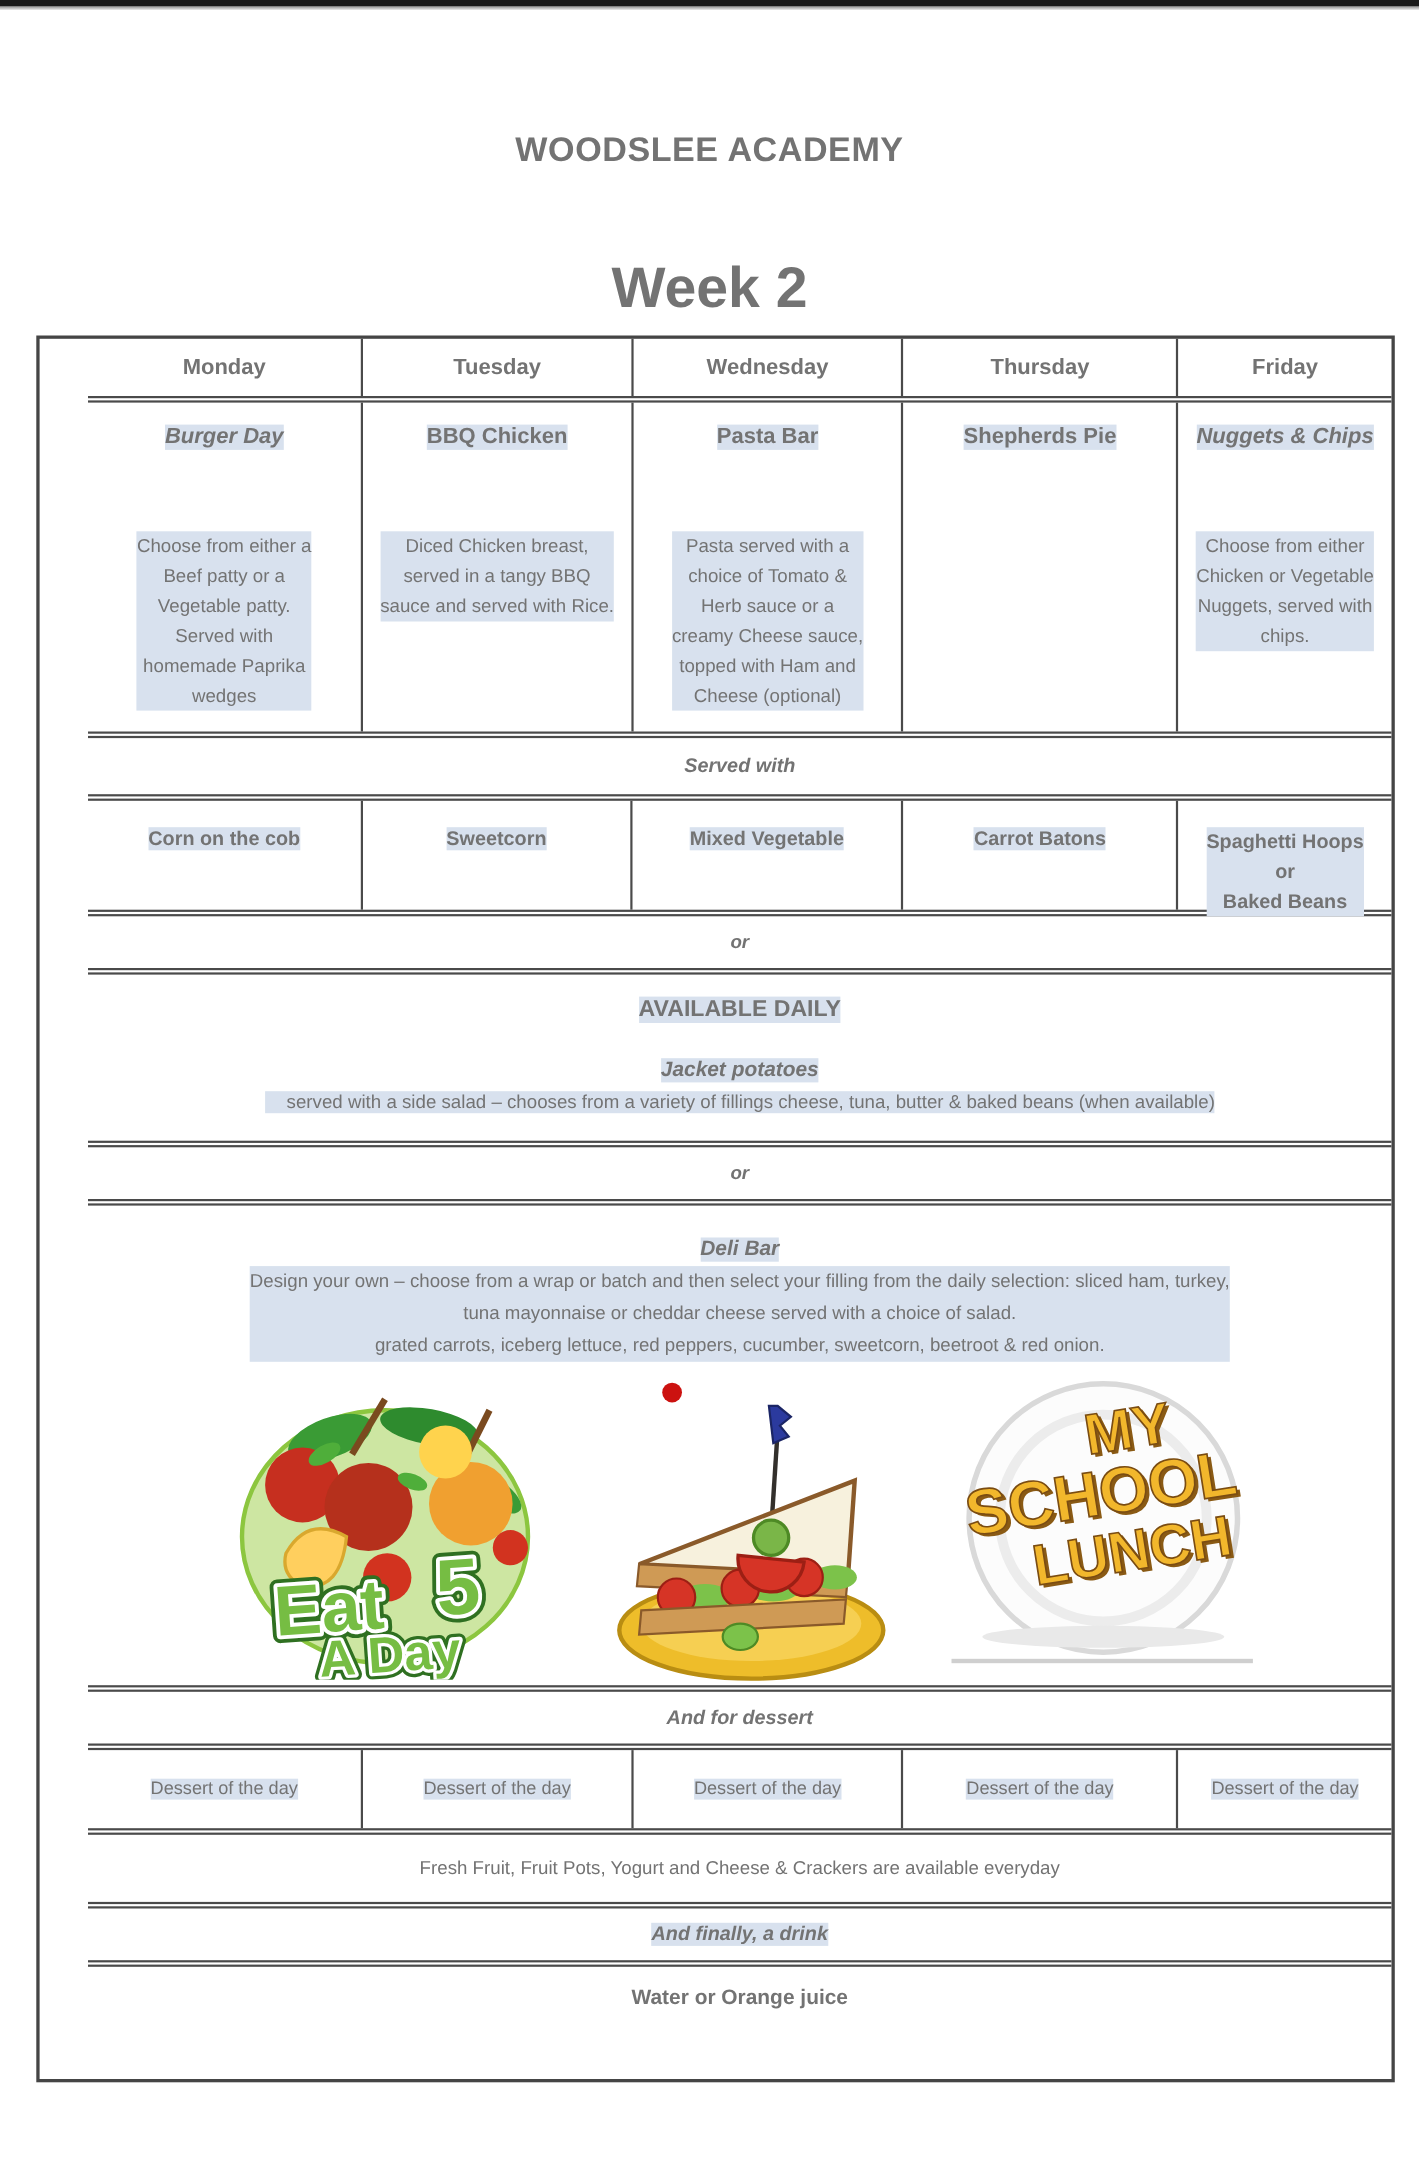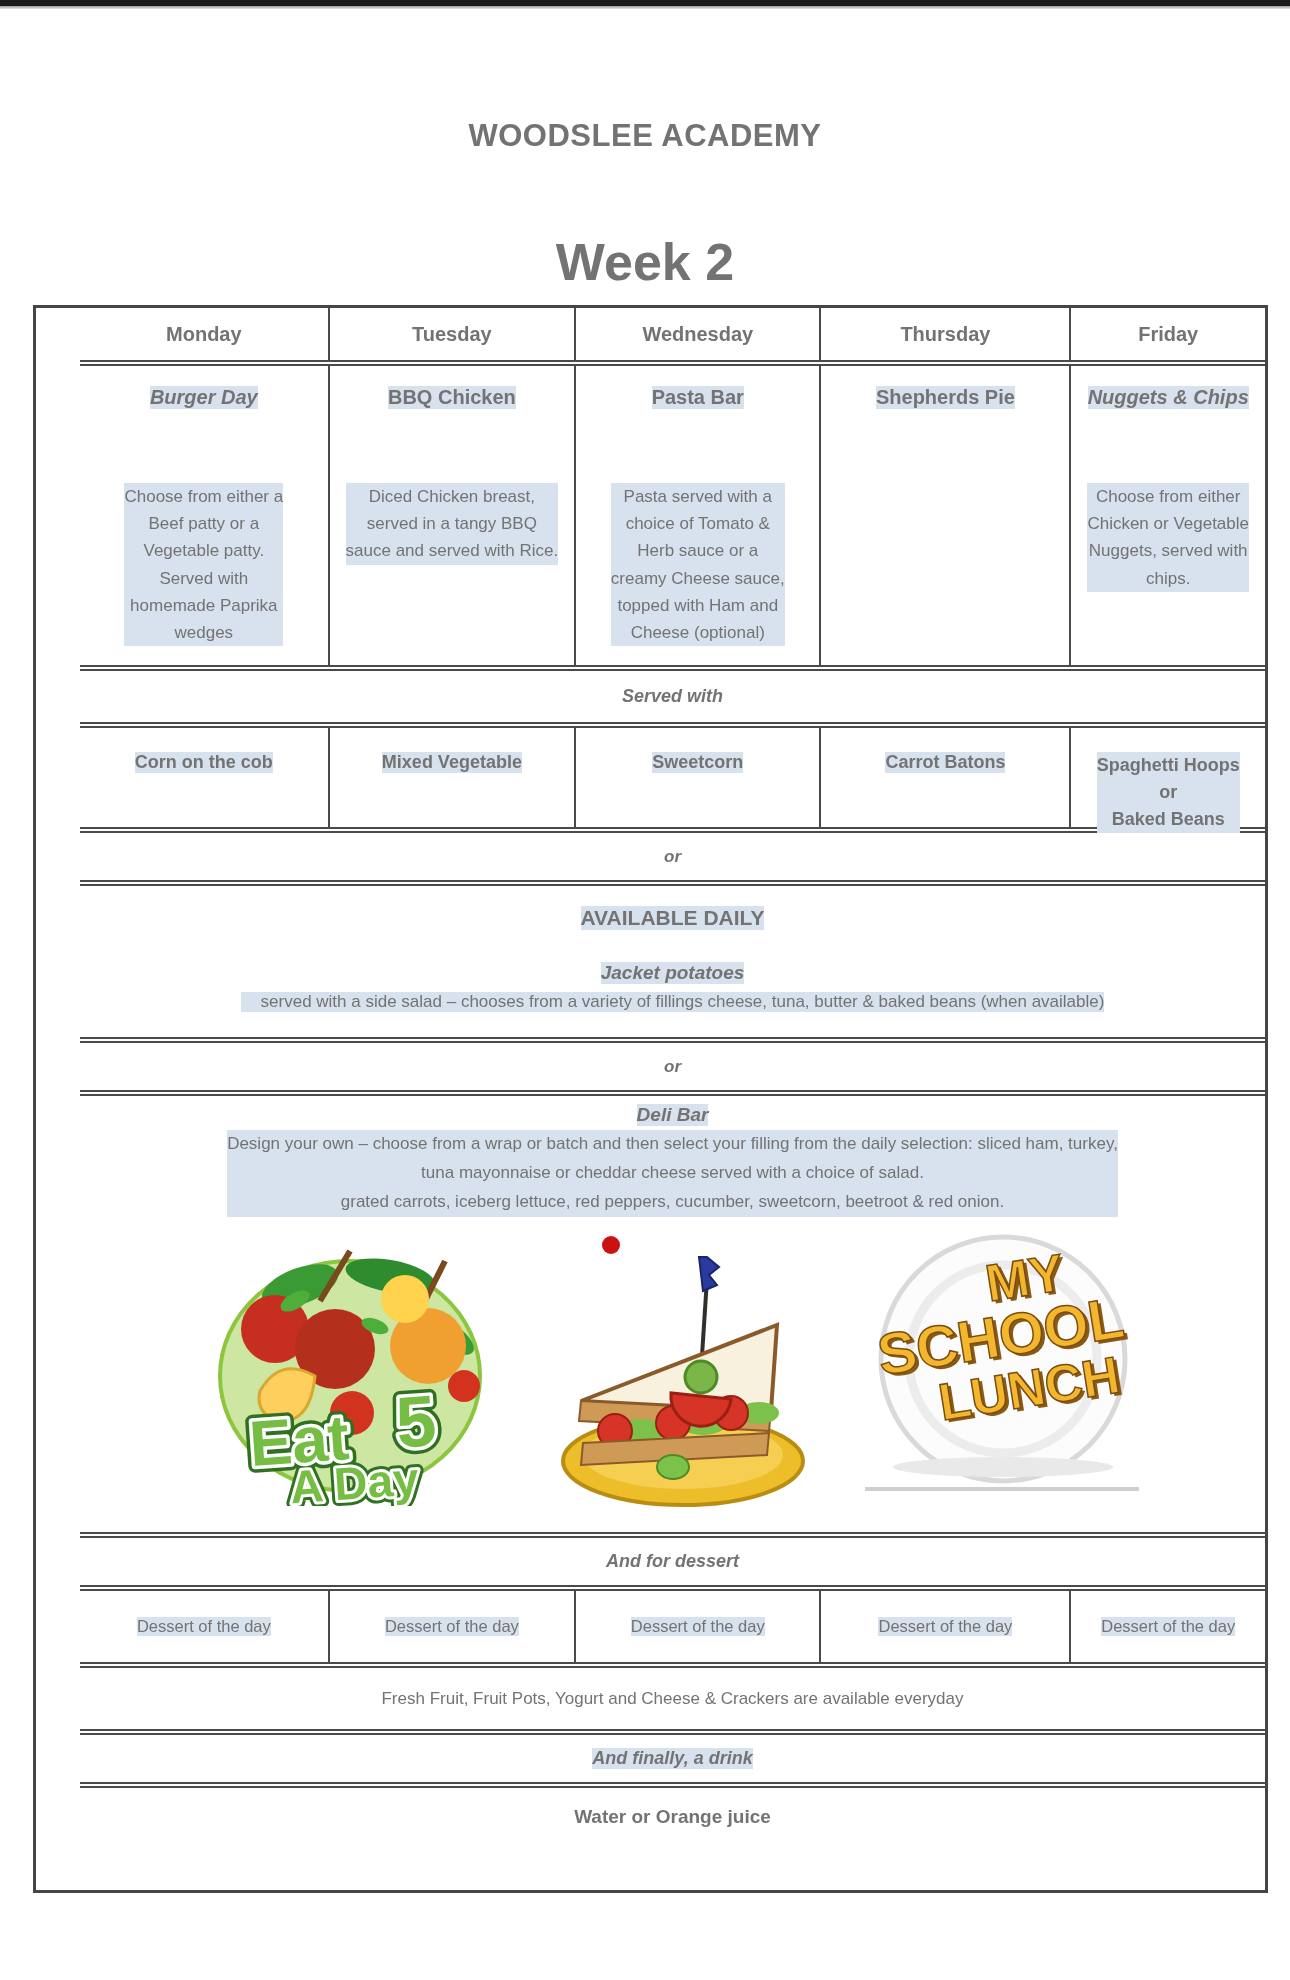--- a/index.html
+++ b/index.html
@@ -18,21 +18,21 @@
        align-items:center;justify-content:center;text-align:center;margin-left:44px;}
   .row.first{border-top:none;}
   .cells{align-items:stretch;justify-content:flex-start;}
   .cell{box-sizing:border-box;border-left:2px solid #4a4a4a;display:flex;
         flex-direction:column;align-items:center;text-align:center;}
   .cell.cfirst{border-left:none;}
   .w1{flex:0 0 20.9%}.w2{flex:0 0 20.8%}.w3{flex:0 0 20.7%}.w4{flex:0 0 21.1%}.w5{flex:1 1 auto}
   .rA{height:52px}.rB{height:305px}.rC{height:57px}.rD{height:105px}.rE{height:53px}
   .rF{height:157px;flex-direction:column;justify-content:flex-start;padding-top:20px}
   .rG{height:53px}
-  .rH{height:442px;flex-direction:column;justify-content:flex-start;padding-top:8px}
+  .rH{height:442px;flex-direction:column;justify-content:flex-end;padding-top:8px}
   .rI{height:53px}.rJ{height:77px}.rK{height:67px}.rL{height:53px}
   .rM{height:120px;align-items:flex-start;padding-top:18px}
   .day-head{justify-content:center;font-weight:bold;font-size:20px;}
   .main-cell{padding-top:20px;gap:46px;}
   .dish-title{font-weight:bold;font-size:20px;margin-bottom:28px;}
   .italic{font-style:italic;}
   .dish-desc{font-size:17px;line-height:1.6;white-space:pre-line;}
   .hl{background:#d8e1ee;}
   .side-cell{padding-top:24px;font-weight:bold;font-size:18px;}
   .pre{white-space:pre-line;line-height:1.5;}
@@ -107,25 +107,25 @@
     </div>
 
     <div class="row rC">
       <span class="section-label">Served with</span>
     </div>
 
     <div class="row cells rD">
       <div class="cell cfirst w1 side-cell">
         <span class="hl">Corn on the cob</span>
         </div>
+      <div class="cell w3 side-cell">
+        <span class="hl">Sweetcorn</span>
+        </div>
       <div class="cell w2 side-cell">
         <span class="hl">Mixed Vegetable</span>
-        </div>
-      <div class="cell w3 side-cell">
-        <span class="hl">Sweetcorn</span>
         </div>
       <div class="cell w4 side-cell">
         <span class="hl">Carrot Batons</span>
         </div>
       <div class="cell w5 side-cell">
         <span class="hl pre">Spaghetti Hoops
 or
 Baked Beans</span>
         </div>
     </div>

